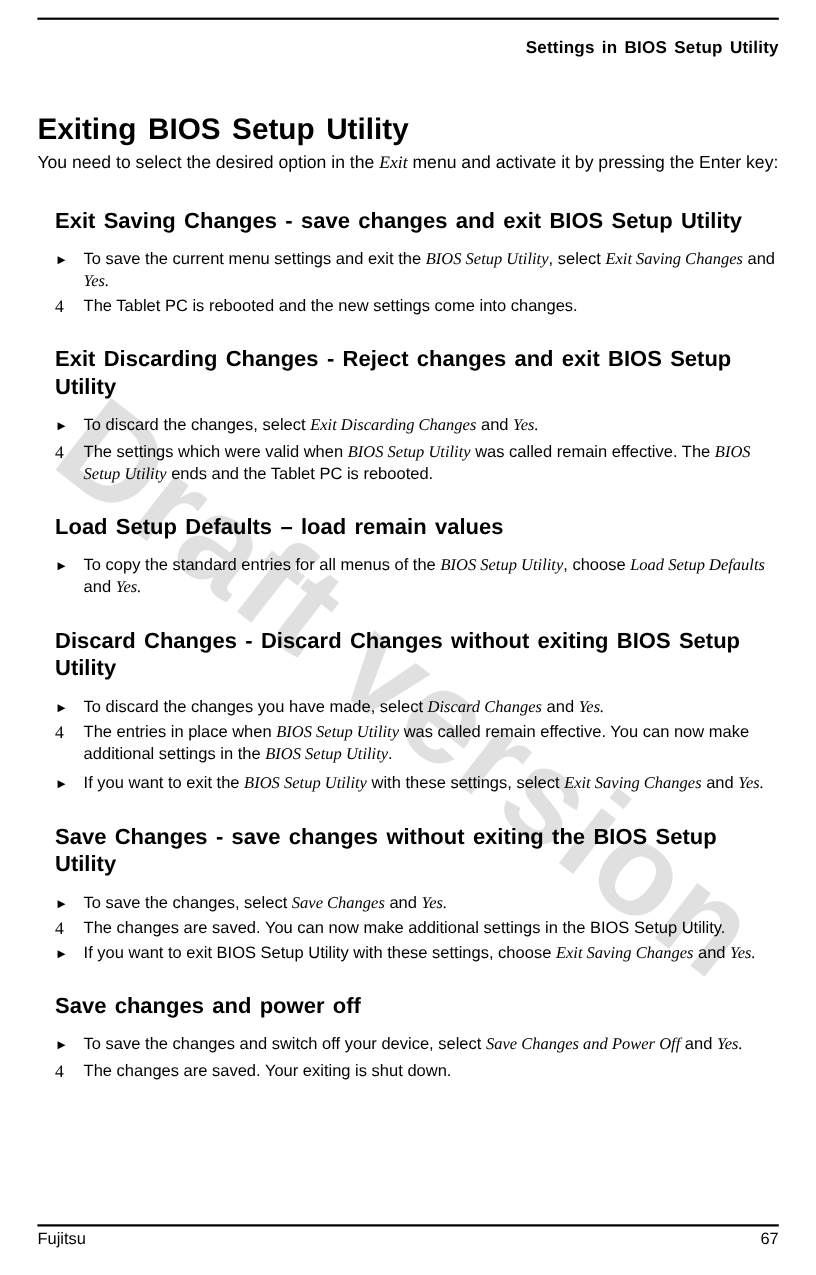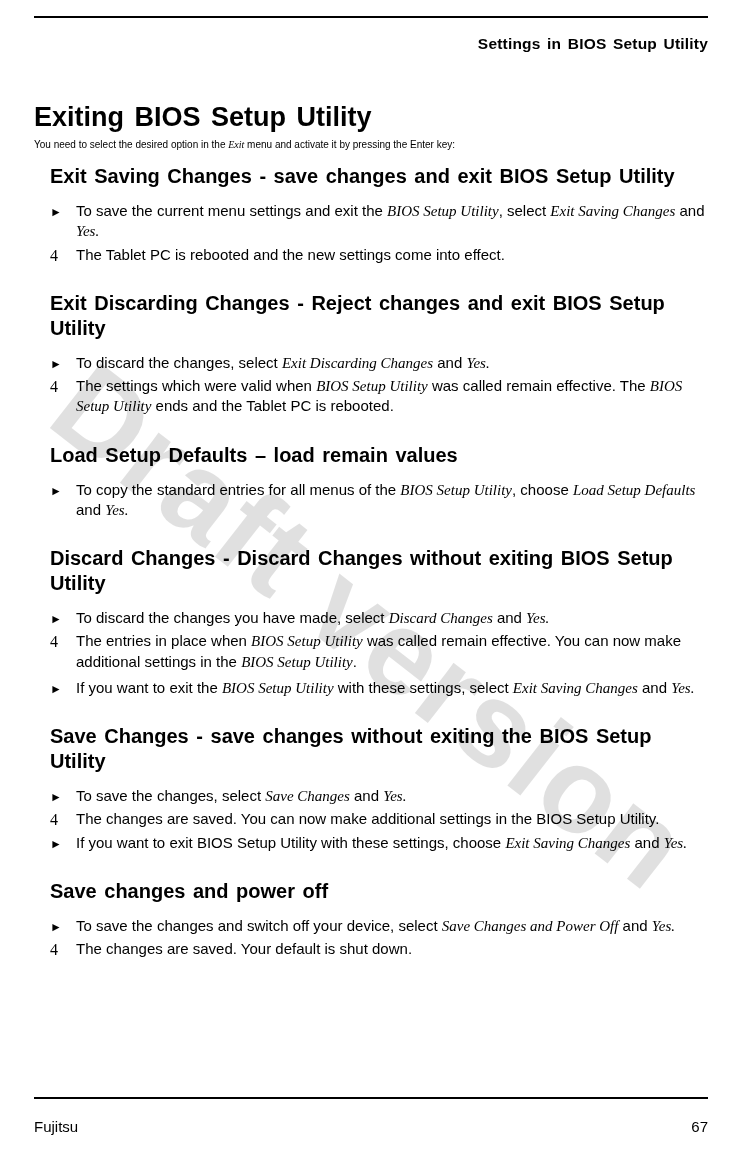--- a/index.html
+++ b/index.html
@@ -23,22 +23,22 @@
     margin-bottom: 48px;
     word-spacing: 2px;
   }
   h1.page-title {
     font-size: 27px;
     font-weight: bold;
     margin-bottom: 4px;
     word-spacing: 3px;
   }
   p.intro {
-    font-size: 10px;
-    margin-bottom: 13px;
+    font-size: 16px;
+    margin-bottom: 30px;
   }
   h2.section-title {
     font-size: 20px;
     font-weight: bold;
     margin-bottom: 12px;
     line-height: 1.25;
     word-spacing: 2px;
   }
   .section { margin-bottom: 26px; margin-left: 16px; }
   ul.steps { list-style: none; }
@@ -74,21 +74,21 @@
     font-family: Arial, sans-serif;
     z-index: 0;
   }
   .content { position: relative; z-index: 1; }
   .footer {
     position: absolute;
     left: 34px;
     right: 34px;
     bottom: 22px;
     border-top: 2px solid #000;
-    padding-top: 19px;
+    padding-top: 3px;
     font-size: 15px;
     display: flex;
     justify-content: space-between;
   }
 </style>
 </head>
 <body>
 
 <div class="watermark">Draft version</div>
 
@@ -102,21 +102,21 @@
     <span>You need to select the desired option in the </span><span class="ital">Exit</span><span> menu and activate it by pressing the Enter key:</span>
   </p>
 
   <div class="section">
     <h2 class="section-title">Exit Saving Changes - save changes and exit BIOS Setup Utility</h2>
     <ul class="steps">
       <li><span class="bullet arrow"></span>
         <span>To save the current menu settings and exit the </span><span class="ital">BIOS Setup Utility</span><span>, select </span><span class="ital">Exit Saving Changes</span><span> and </span><span class="ital">Yes.</span>
       </li>
       <li><span class="bullet result"></span>
-        <span>The Tablet PC is rebooted and the new settings come into effect.</span>
+        <span>The Tablet PC is rebooted and the new settings come into changes.</span>
       </li>
     </ul>
   </div>
 
   <div class="section">
     <h2 class="section-title">Exit Discarding Changes - Reject changes and exit BIOS Setup Utility</h2>
     <ul class="steps">
       <li><span class="bullet arrow"></span>
         <span>To discard the changes, select </span><span class="ital">Exit Discarding Changes</span><span> and </span><span class="ital">Yes.</span>
       </li>
@@ -165,21 +165,21 @@
     </ul>
   </div>
 
   <div class="section">
     <h2 class="section-title">Save changes and power off</h2>
     <ul class="steps">
       <li><span class="bullet arrow"></span>
         <span>To save the changes and switch off your device, select </span><span class="ital">Save Changes and Power Off</span><span> and </span><span class="ital">Yes.</span>
       </li>
       <li><span class="bullet result"></span>
-        <span>The changes are saved. Your default is shut down.</span>
+        <span>The changes are saved. Your exiting is shut down.</span>
       </li>
     </ul>
   </div>
 
 </div>
 
 <div class="footer">
   <span>Fujitsu</span>
   <span>67</span>
 </div>

